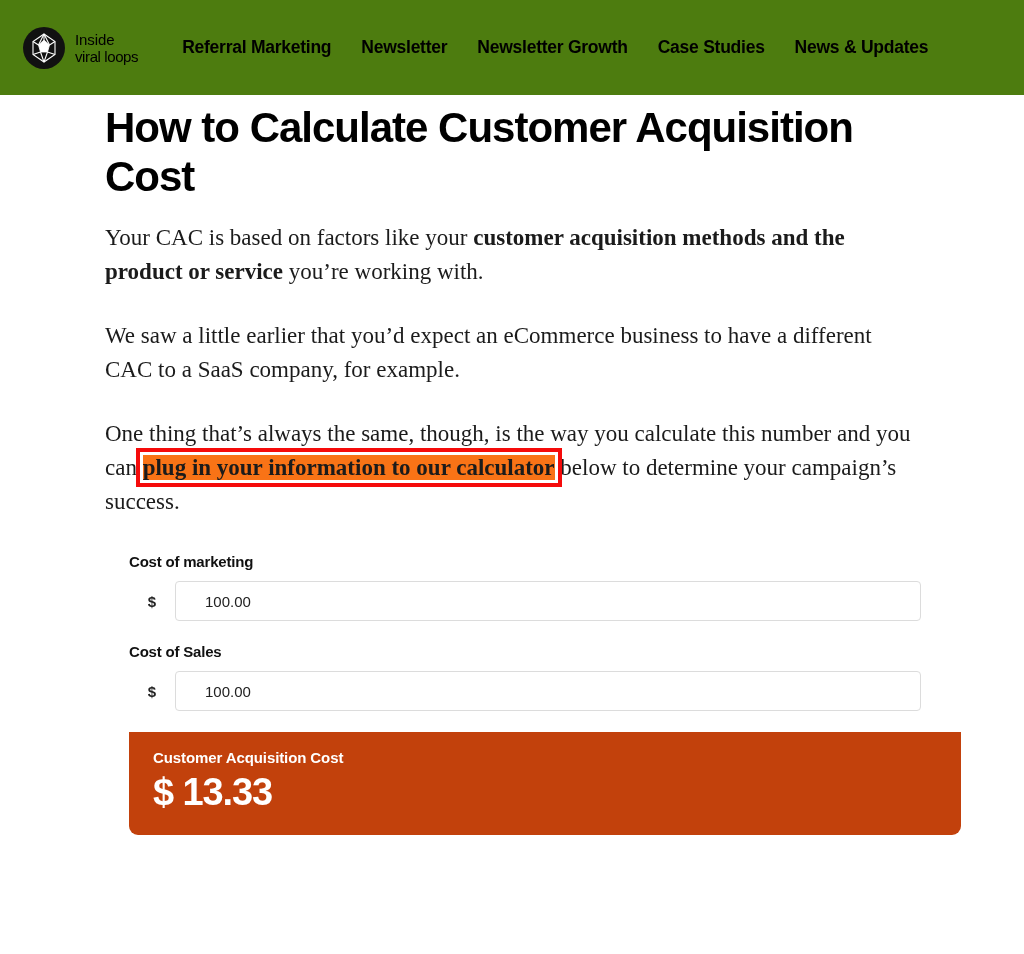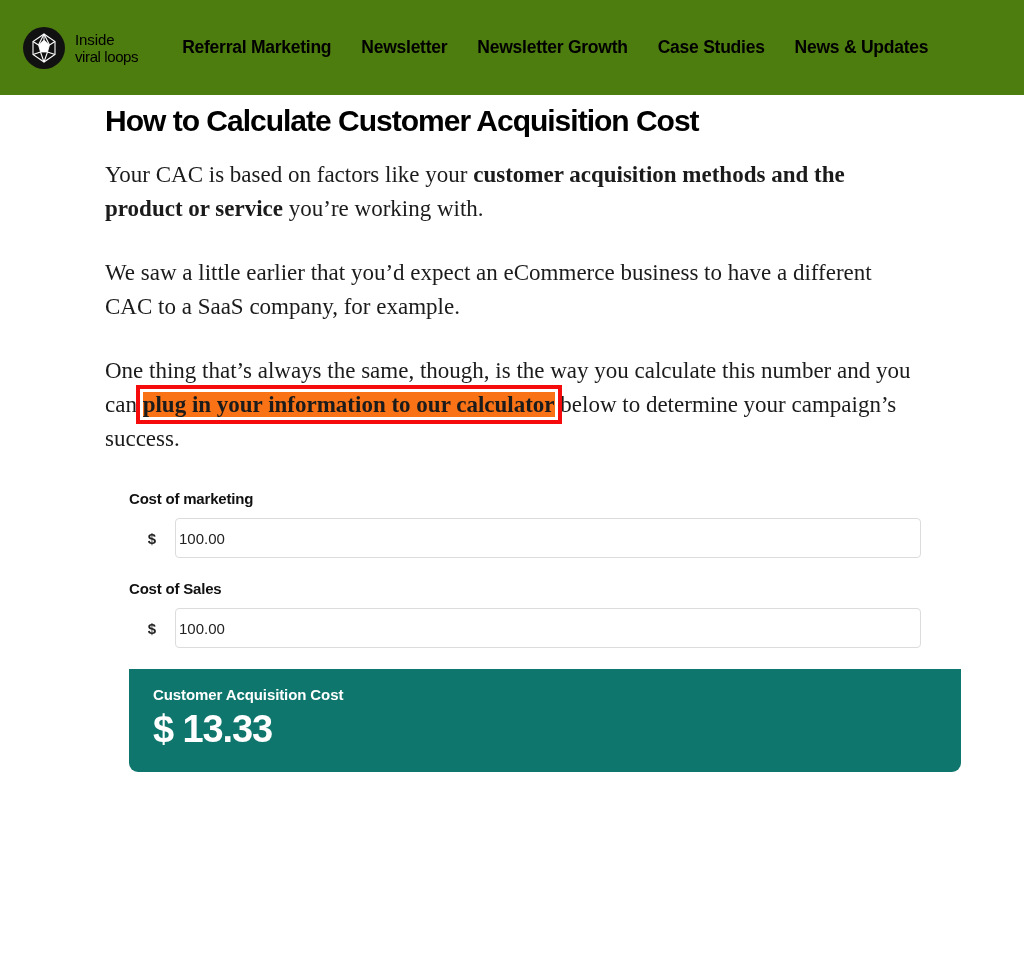--- a/index.html
+++ b/index.html
@@ -73,21 +73,21 @@
     letter-spacing: -0.25px;
     white-space: nowrap;
   }
 
   
   .article {
     padding: 0 0 0 105px;
     box-sizing: border-box;
   }
   .article-title {
-    font-size: 30px;
+    font-size: 42px;
     font-weight: 700;
     line-height: 1.17;
     letter-spacing: -1.0px;
     margin: 0;
     color: #000000;
     max-width: 790px;
     padding-top: 8px;
   }
   .para {
     font-family: "Liberation Serif", serif;
@@ -148,21 +148,21 @@
   .field-input {
     flex: 1 1 auto;
     height: 40px;
     box-sizing: border-box;
     border: 1px solid #dcdcdc;
     border-radius: 4px;
     background: #ffffff;
     font-family: "Liberation Sans", sans-serif;
     font-size: 15px;
     color: #222222;
-    padding: 0 3px;
+    padding: 0 29px;
     outline: none;
   }
   .field-gap-2 { margin-top: 22px; }
 
   .result {
     margin-top: 21px;
     background: #1a1ae8;
     border-radius: 0 0 9px 9px;
     padding: 17px 24px 22px 24px;
     width: 832px;
@@ -246,20 +246,20 @@
 
     <div class="field field-gap-2">
       <div class="field-label">Cost of Sales</div>
       <div class="field-row">
         <span class="field-prefix">$</span>
         <input class="field-input" type="text" value="100.00" style="">
       </div>
     </div>
 
 
-    <div class="result" style="background: #0f766e; color: rgb(255, 255, 255);">
+    <div class="result" style="background: #c2410c; color: rgb(255, 255, 255);">
       <div class="result-label">Customer Acquisition Cost</div>
       <div class="result-value">$ 13.33</div>
     </div>
 
   </section>
 
 </main>
 
 </body></html>

